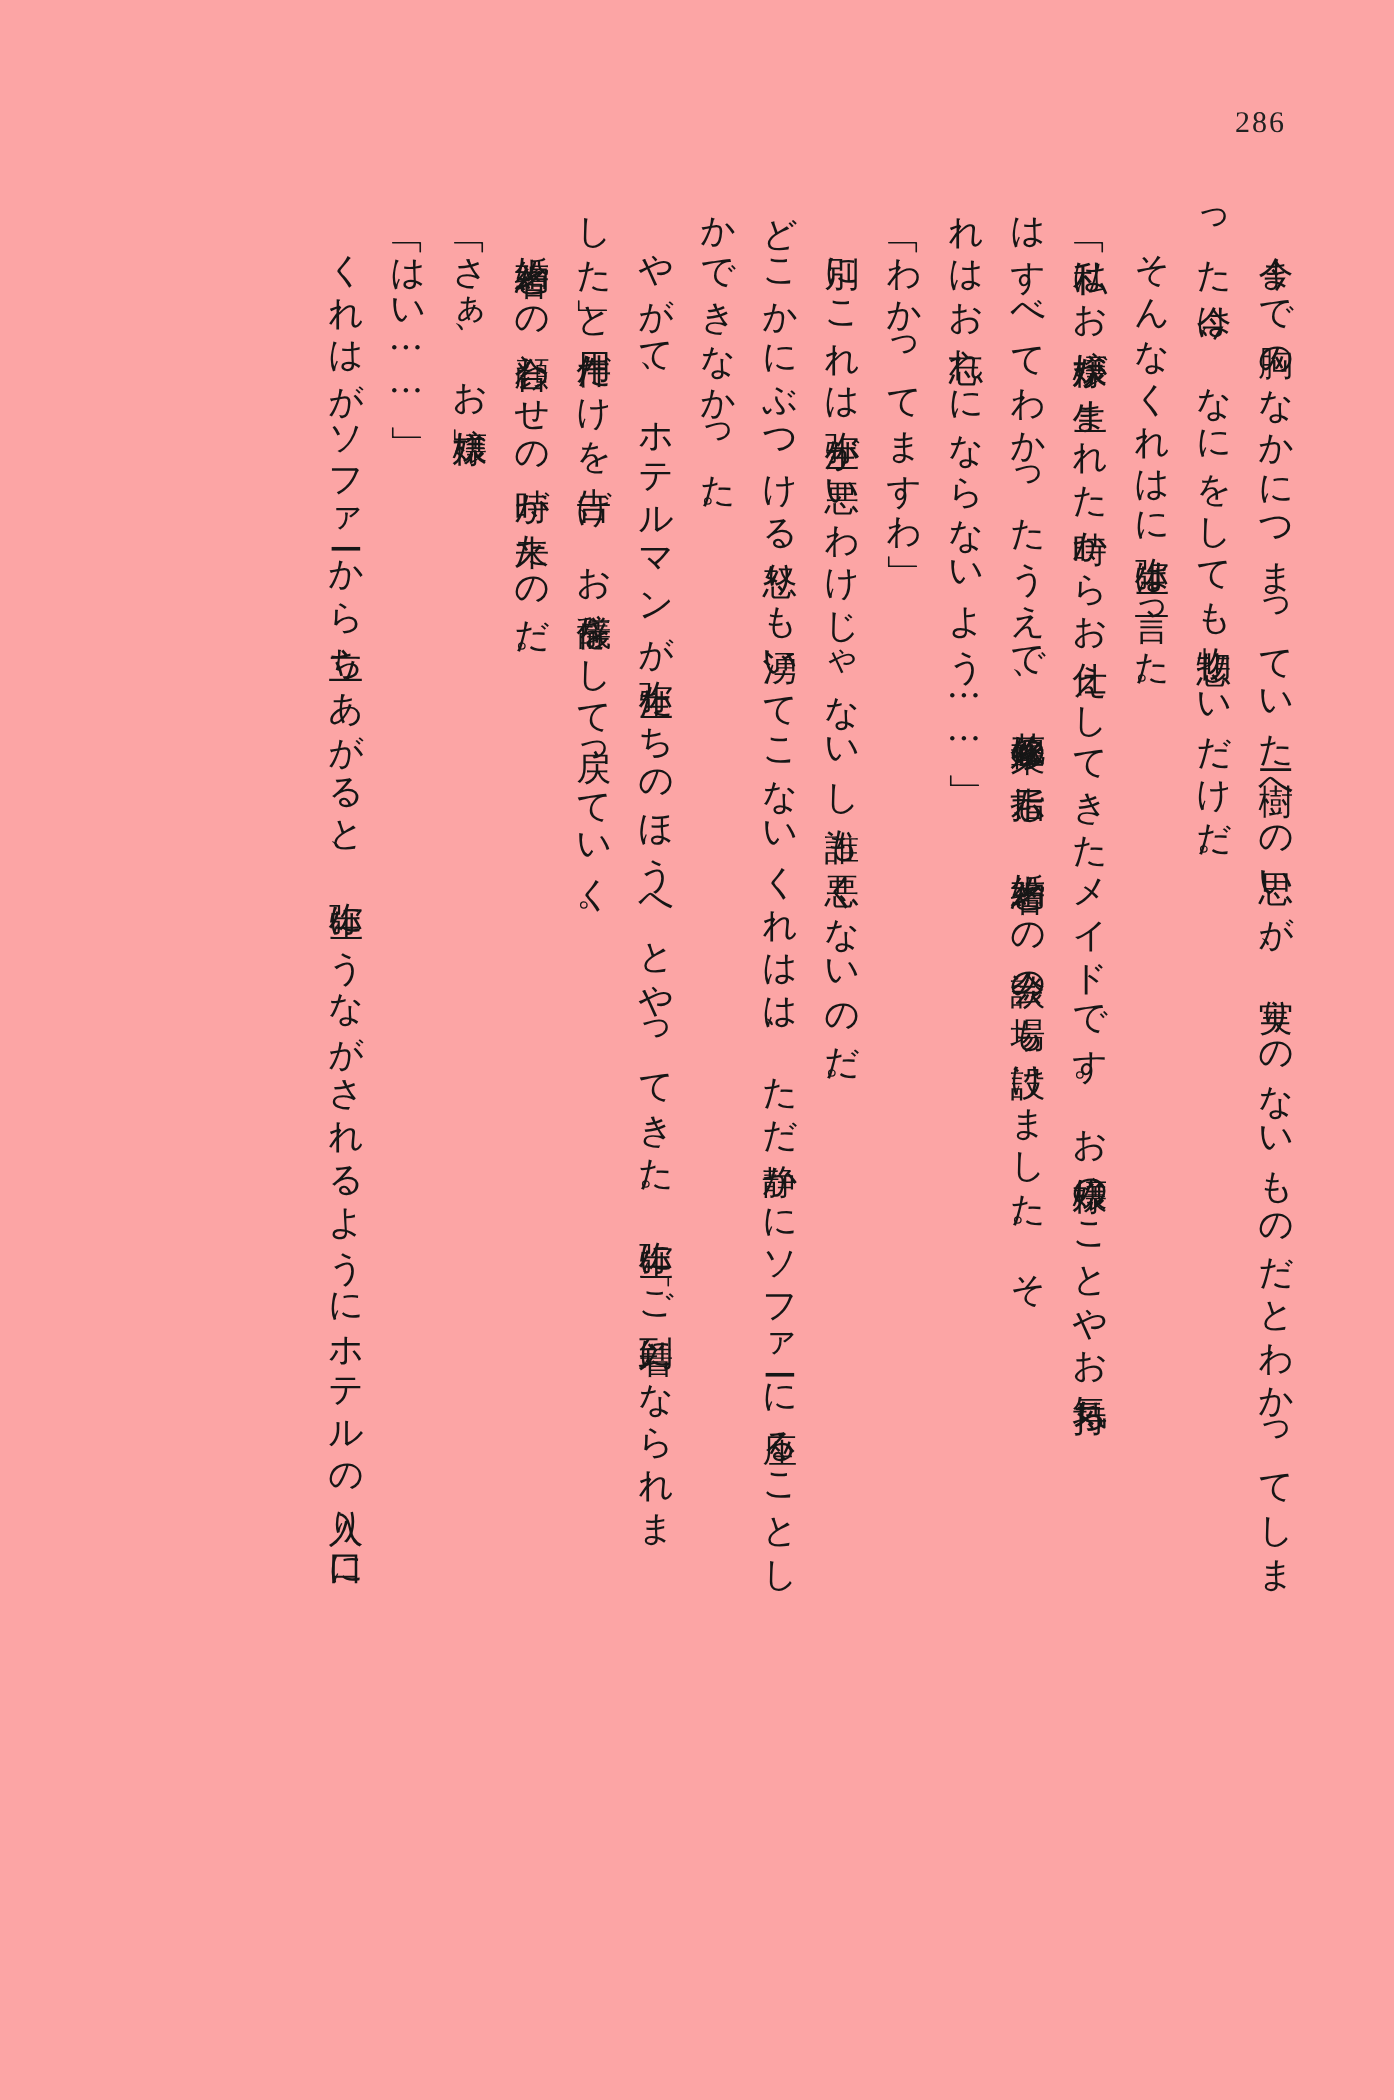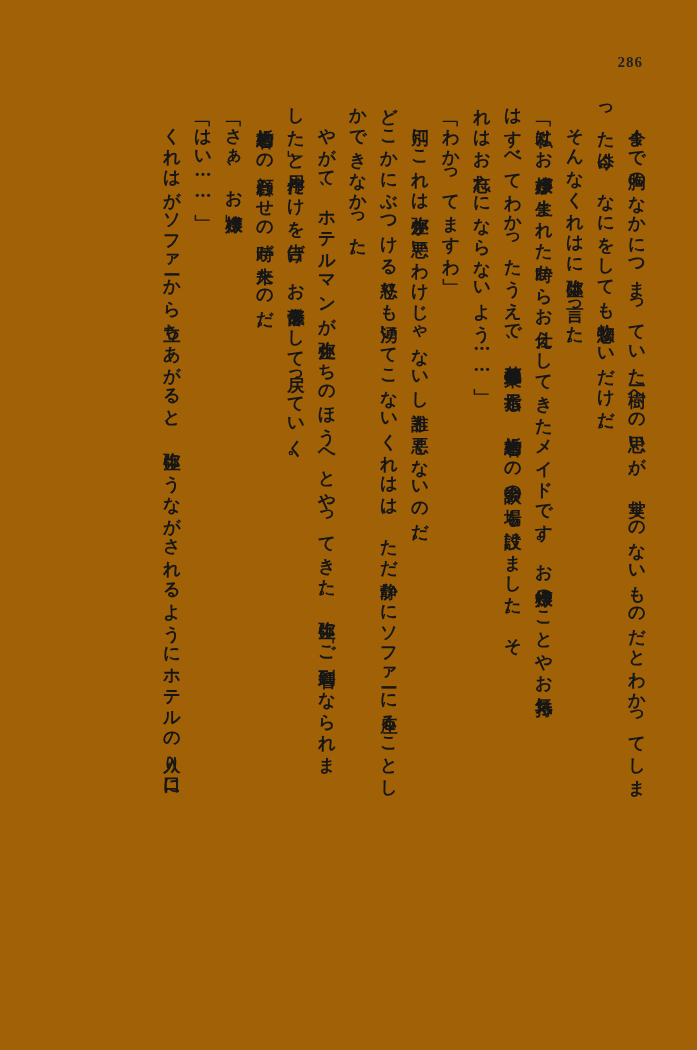--- a/index.html
+++ b/index.html
@@ -12,22 +12,21 @@
     height: 1050px;
     position: relative;
     overflow: hidden;
     font-family: "Liberation Serif", "DejaVu Serif", serif;
     color: #1a1a1a;
   }
 
   .page {
     position: absolute;
     inset: 0;
-    background: #a16207;
-    font-weight: bold;
+    background: #fca5a5;
   }
 
   
   .page-number {
     position: absolute;
     top: 54px;
     right: 54px;
     font-size: 15px;
     letter-spacing: 1px;
     color: #222;

